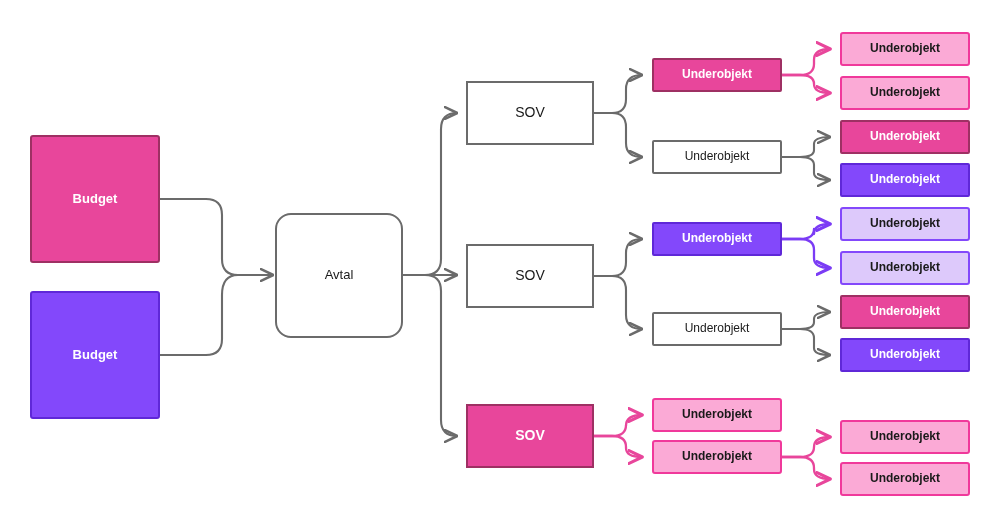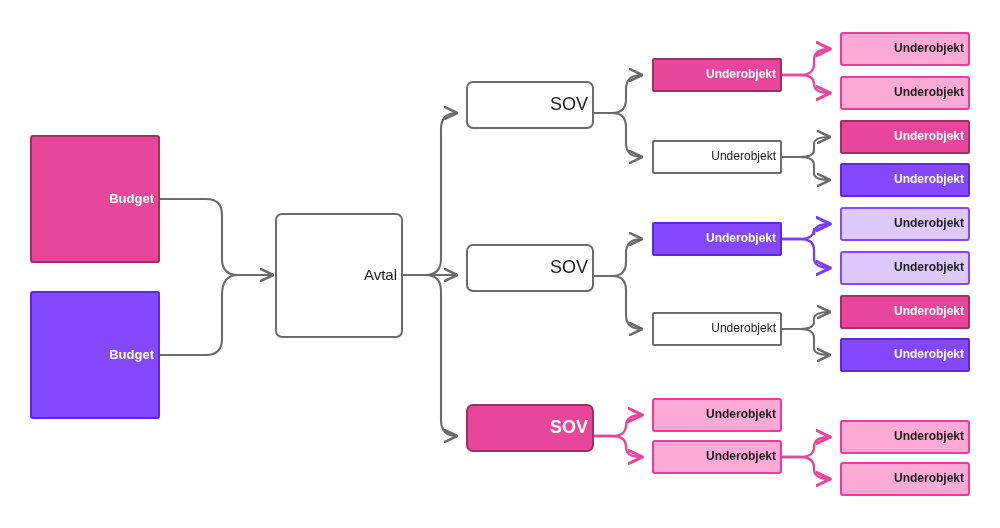--- a/index.html
+++ b/index.html
@@ -24,21 +24,21 @@
     width: 1000px;
     height: 528px;
     pointer-events: none;
   }
   .node {
     position: absolute;
     box-sizing: border-box;
     display: flex;
     align-items: center;
     justify-content: center;
-    text-align: right;
+    text-align: center;
     line-height: 1.1;
     z-index: 3;
   }
   .node .lbl {
     display: block;
     width: 100%;
     padding: 0 4px;
   }
   
   .v-pink-solid {
@@ -66,22 +66,22 @@
     font-weight: bold;
   }
   .v-plain {
     background: #ffffff;
     border: 2px solid #6b6b6b;
     color: #1a1a1a;
     font-weight: normal;
   }
   
   .sz-budget   { width: 130px; height: 128px; border-radius: 3px; font-size: 13px; }
-  .sz-avtal    { width: 128px; height: 125px; border-radius: 7px; font-size: 15px; }
-  .sz-sov      { width: 128px; height: 48px;  border-radius: 7px; font-size: 18px; }
+  .sz-avtal    { width: 128px; height: 125px; border-radius: 16px; font-size: 13px; }
+  .sz-sov      { width: 128px; height: 64px;  border-radius: 0; font-size: 14px; }
   .sz-bar      { width: 130px; height: 34px;  border-radius: 3px; font-size: 12px; }
   .sz-bar-sq   { width: 130px; height: 34px;  border-radius: 2px; font-size: 12px; }
 </style>
 </head>
 <body>
 
 <div id="canvas">
 
   <svg id="wires" viewBox="0 0 1000 528" xmlns="http://www.w3.org/2000/svg">
     <defs>

